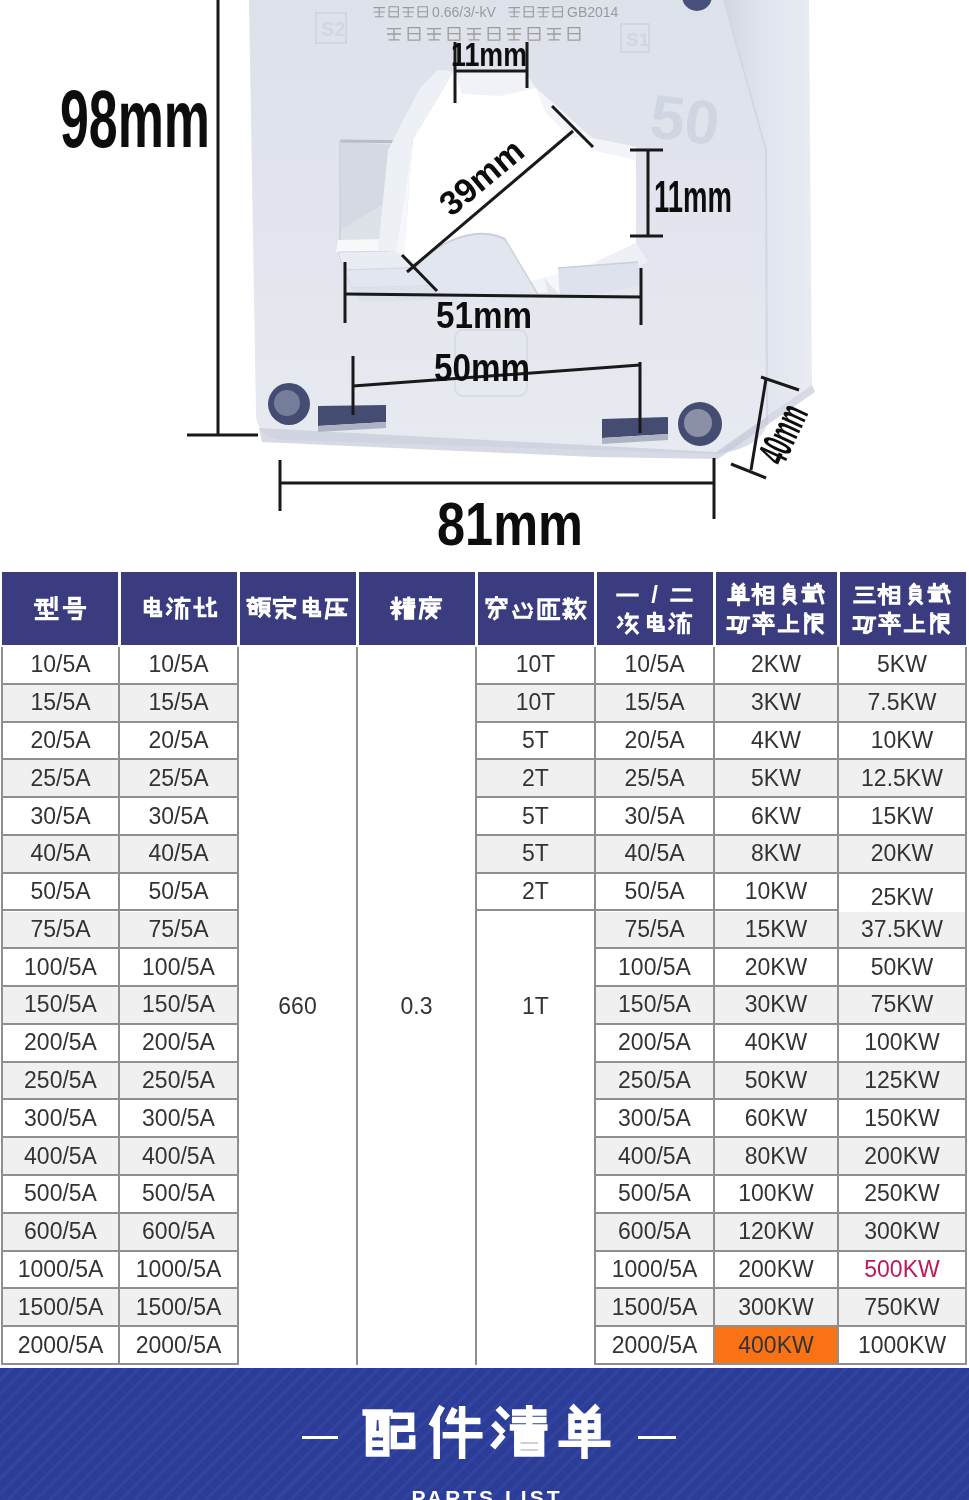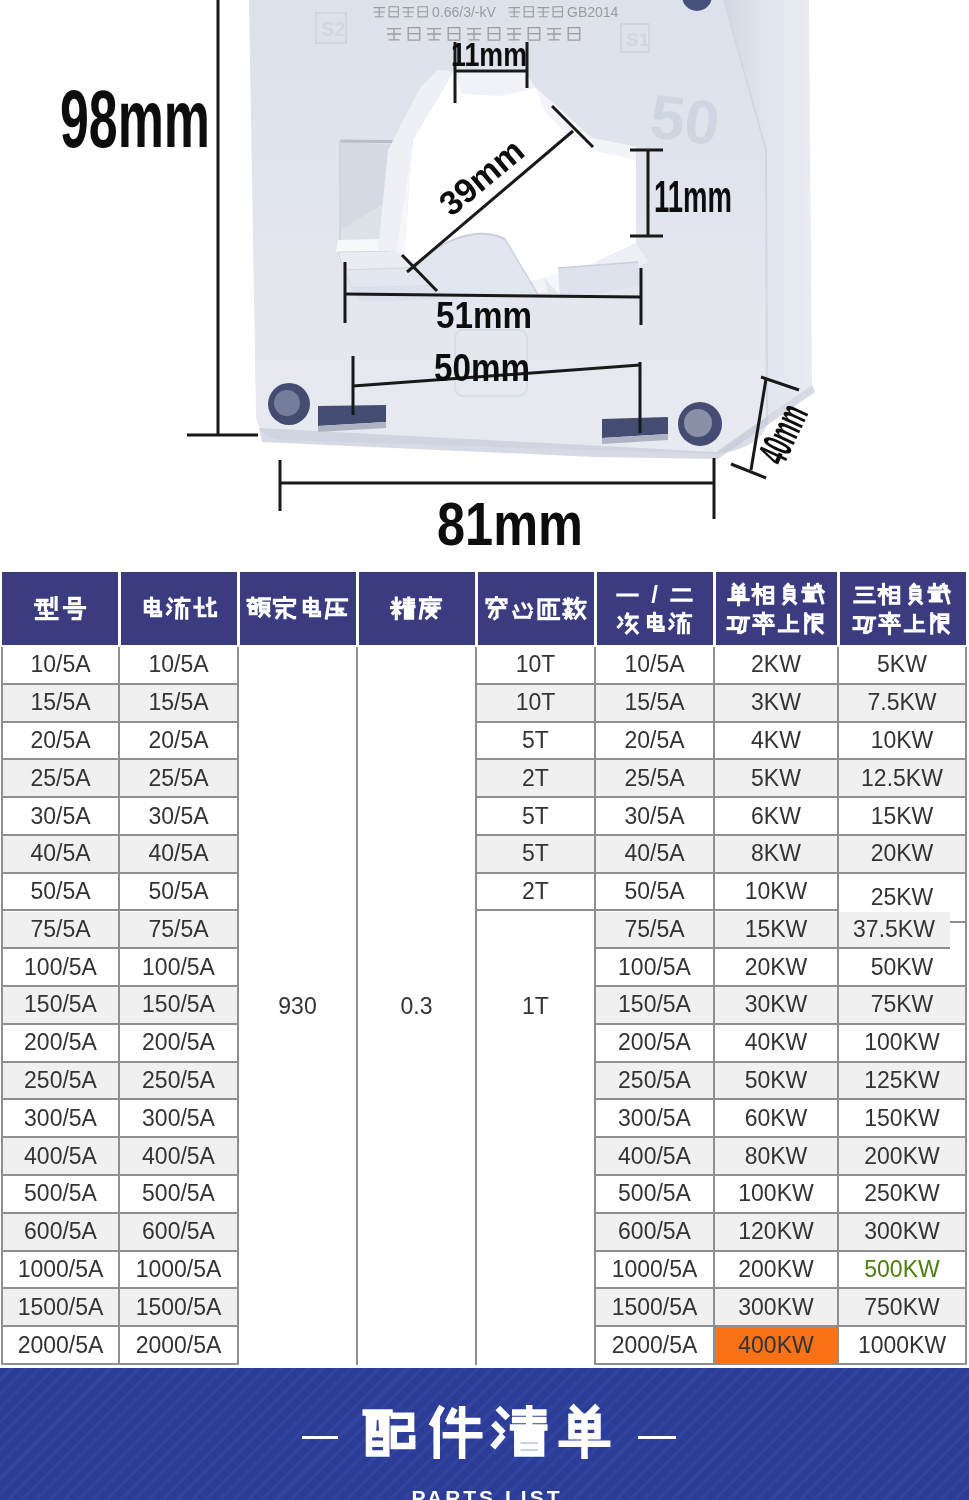--- a/index.html
+++ b/index.html
@@ -244,40 +244,40 @@
     <div style="position:absolute;left:714.0px;top:1251.6px;width:124.0px;height:37.8px;background:#fff;border-bottom:2px solid #8f8f8f;box-sizing:border-box;font:23px Liberation Sans,sans-serif;color:#333;display:flex;align-items:center;justify-content:center">200KW</div>
     <div style="position:absolute;left:714.0px;top:1289.4px;width:124.0px;height:37.8px;background:#f0f0f1;border-bottom:2px solid #8f8f8f;box-sizing:border-box;font:23px Liberation Sans,sans-serif;color:#333;display:flex;align-items:center;justify-content:center">300KW</div>
     <div style="position:absolute;left:714.0px;top:1327.2px;width:124.0px;height:37.8px;background:#f97316;border-bottom:2px solid #8f8f8f;box-sizing:border-box;font:23px Liberation Sans,sans-serif;color:#333;display:flex;align-items:center;justify-content:center">400KW</div>
     <div style="position:absolute;left:838.0px;top:647.0px;width:128.0px;height:37.8px;background:#fff;border-bottom:2px solid #8f8f8f;box-sizing:border-box;font:23px Liberation Sans,sans-serif;color:#333;display:flex;align-items:center;justify-content:center">5KW</div>
     <div style="position:absolute;left:838.0px;top:684.8px;width:128.0px;height:37.8px;background:#f0f0f1;border-bottom:2px solid #8f8f8f;box-sizing:border-box;font:23px Liberation Sans,sans-serif;color:#333;display:flex;align-items:center;justify-content:center">7.5KW</div>
     <div style="position:absolute;left:838.0px;top:722.6px;width:128.0px;height:37.8px;background:#fff;border-bottom:2px solid #8f8f8f;box-sizing:border-box;font:23px Liberation Sans,sans-serif;color:#333;display:flex;align-items:center;justify-content:center">10KW</div>
     <div style="position:absolute;left:838.0px;top:760.4px;width:128.0px;height:37.8px;background:#f0f0f1;border-bottom:2px solid #8f8f8f;box-sizing:border-box;font:23px Liberation Sans,sans-serif;color:#333;display:flex;align-items:center;justify-content:center">12.5KW</div>
     <div style="position:absolute;left:838.0px;top:798.2px;width:128.0px;height:37.8px;background:#fff;border-bottom:2px solid #8f8f8f;box-sizing:border-box;font:23px Liberation Sans,sans-serif;color:#333;display:flex;align-items:center;justify-content:center">15KW</div>
     <div style="position:absolute;left:838.0px;top:835.9px;width:128.0px;height:37.8px;background:#f0f0f1;border-bottom:2px solid #8f8f8f;box-sizing:border-box;font:23px Liberation Sans,sans-serif;color:#333;display:flex;align-items:center;justify-content:center">20KW</div>
     <div style="position:absolute;left:838.0px;top:873.7px;width:128.0px;height:49px;background:#fff;border-bottom:2px solid #8f8f8f;box-sizing:border-box;font:23px Liberation Sans,sans-serif;color:#333;display:flex;align-items:center;justify-content:center">25KW</div>
-    <div style="position:absolute;left:838.0px;top:911.5px;width:112px;height:37.8px;background:#f0f0f1;border-bottom:2px solid #8f8f8f;box-sizing:border-box;font:23px Liberation Sans,sans-serif;color:#333;display:flex;align-items:center;justify-content:center">37.5KW</div>
+    <div style="position:absolute;left:838.0px;top:911.5px;width:128.0px;height:37.8px;background:#f0f0f1;border-bottom:2px solid #8f8f8f;box-sizing:border-box;font:23px Liberation Sans,sans-serif;color:#333;display:flex;align-items:center;justify-content:center">37.5KW</div>
     <div style="position:absolute;left:838.0px;top:949.3px;width:128.0px;height:37.8px;background:#fff;border-bottom:2px solid #8f8f8f;box-sizing:border-box;font:23px Liberation Sans,sans-serif;color:#333;display:flex;align-items:center;justify-content:center">50KW</div>
     <div style="position:absolute;left:838.0px;top:987.1px;width:128.0px;height:37.8px;background:#f0f0f1;border-bottom:2px solid #8f8f8f;box-sizing:border-box;font:23px Liberation Sans,sans-serif;color:#333;display:flex;align-items:center;justify-content:center">75KW</div>
     <div style="position:absolute;left:838.0px;top:1024.9px;width:128.0px;height:37.8px;background:#fff;border-bottom:2px solid #8f8f8f;box-sizing:border-box;font:23px Liberation Sans,sans-serif;color:#333;display:flex;align-items:center;justify-content:center">100KW</div>
     <div style="position:absolute;left:838.0px;top:1062.7px;width:128.0px;height:37.8px;background:#f0f0f1;border-bottom:2px solid #8f8f8f;box-sizing:border-box;font:23px Liberation Sans,sans-serif;color:#333;display:flex;align-items:center;justify-content:center">125KW</div>
     <div style="position:absolute;left:838.0px;top:1100.5px;width:128.0px;height:37.8px;background:#fff;border-bottom:2px solid #8f8f8f;box-sizing:border-box;font:23px Liberation Sans,sans-serif;color:#333;display:flex;align-items:center;justify-content:center">150KW</div>
     <div style="position:absolute;left:838.0px;top:1138.3px;width:128.0px;height:37.8px;background:#f0f0f1;border-bottom:2px solid #8f8f8f;box-sizing:border-box;font:23px Liberation Sans,sans-serif;color:#333;display:flex;align-items:center;justify-content:center">200KW</div>
     <div style="position:absolute;left:838.0px;top:1176.1px;width:128.0px;height:37.8px;background:#fff;border-bottom:2px solid #8f8f8f;box-sizing:border-box;font:23px Liberation Sans,sans-serif;color:#333;display:flex;align-items:center;justify-content:center">250KW</div>
     <div style="position:absolute;left:838.0px;top:1213.8px;width:128.0px;height:37.8px;background:#f0f0f1;border-bottom:2px solid #8f8f8f;box-sizing:border-box;font:23px Liberation Sans,sans-serif;color:#333;display:flex;align-items:center;justify-content:center">300KW</div>
-    <div style="position:absolute;left:838.0px;top:1251.6px;width:128.0px;height:37.8px;background:#fff;border-bottom:2px solid #8f8f8f;box-sizing:border-box;font:23px Liberation Sans,sans-serif;color:#4d7c0f;display:flex;align-items:center;justify-content:center">500KW</div>
+    <div style="position:absolute;left:838.0px;top:1251.6px;width:128.0px;height:37.8px;background:#fff;border-bottom:2px solid #8f8f8f;box-sizing:border-box;font:23px Liberation Sans,sans-serif;color:#be185d;display:flex;align-items:center;justify-content:center">500KW</div>
     <div style="position:absolute;left:838.0px;top:1289.4px;width:128.0px;height:37.8px;background:#f0f0f1;border-bottom:2px solid #8f8f8f;box-sizing:border-box;font:23px Liberation Sans,sans-serif;color:#333;display:flex;align-items:center;justify-content:center">750KW</div>
     <div style="position:absolute;left:838.0px;top:1327.2px;width:128.0px;height:37.8px;background:#fff;border-bottom:2px solid #8f8f8f;box-sizing:border-box;font:23px Liberation Sans,sans-serif;color:#333;display:flex;align-items:center;justify-content:center">1000KW</div>
     <div style="position:absolute;left:476.0px;top:647.0px;width:119.0px;height:37.8px;background:#fff;border-bottom:2px solid #8f8f8f;box-sizing:border-box;font:23px Liberation Sans,sans-serif;color:#333;display:flex;align-items:center;justify-content:center">10T</div>
     <div style="position:absolute;left:476.0px;top:684.8px;width:119.0px;height:37.8px;background:#f0f0f1;border-bottom:2px solid #8f8f8f;box-sizing:border-box;font:23px Liberation Sans,sans-serif;color:#333;display:flex;align-items:center;justify-content:center">10T</div>
     <div style="position:absolute;left:476.0px;top:722.6px;width:119.0px;height:37.8px;background:#fff;border-bottom:2px solid #8f8f8f;box-sizing:border-box;font:23px Liberation Sans,sans-serif;color:#333;display:flex;align-items:center;justify-content:center">5T</div>
     <div style="position:absolute;left:476.0px;top:760.4px;width:119.0px;height:37.8px;background:#f0f0f1;border-bottom:2px solid #8f8f8f;box-sizing:border-box;font:23px Liberation Sans,sans-serif;color:#333;display:flex;align-items:center;justify-content:center">2T</div>
     <div style="position:absolute;left:476.0px;top:798.2px;width:119.0px;height:37.8px;background:#fff;border-bottom:2px solid #8f8f8f;box-sizing:border-box;font:23px Liberation Sans,sans-serif;color:#333;display:flex;align-items:center;justify-content:center">5T</div>
     <div style="position:absolute;left:476.0px;top:835.9px;width:119.0px;height:37.8px;background:#f0f0f1;border-bottom:2px solid #8f8f8f;box-sizing:border-box;font:23px Liberation Sans,sans-serif;color:#333;display:flex;align-items:center;justify-content:center">5T</div>
     <div style="position:absolute;left:476.0px;top:873.7px;width:119.0px;height:37.8px;background:#fff;border-bottom:2px solid #8f8f8f;box-sizing:border-box;font:23px Liberation Sans,sans-serif;color:#333;display:flex;align-items:center;justify-content:center">2T</div>
-    <div style="position:absolute;left:238.0px;top:988px;width:119.0px;height:36px;font:23px Liberation Sans,sans-serif;color:#333;display:flex;align-items:center;justify-content:center">930</div>
+    <div style="position:absolute;left:238.0px;top:988px;width:119.0px;height:36px;font:23px Liberation Sans,sans-serif;color:#333;display:flex;align-items:center;justify-content:center">660</div>
     <div style="position:absolute;left:357.0px;top:988px;width:119.0px;height:36px;font:23px Liberation Sans,sans-serif;color:#333;display:flex;align-items:center;justify-content:center">0.3</div>
     <div style="position:absolute;left:476.0px;top:988px;width:119.0px;height:36px;font:23px Liberation Sans,sans-serif;color:#333;display:flex;align-items:center;justify-content:center">1T</div>
     <div style="position:absolute;left:1px;top:647px;width:2px;height:718px;background:#8f8f8f"></div>
     <div style="position:absolute;left:118px;top:647px;width:2px;height:718px;background:#8f8f8f"></div>
     <div style="position:absolute;left:237px;top:647px;width:2px;height:718px;background:#8f8f8f"></div>
     <div style="position:absolute;left:356px;top:647px;width:2px;height:718px;background:#8f8f8f"></div>
     <div style="position:absolute;left:475px;top:647px;width:2px;height:718px;background:#8f8f8f"></div>
     <div style="position:absolute;left:594px;top:647px;width:2px;height:718px;background:#8f8f8f"></div>
     <div style="position:absolute;left:713px;top:647px;width:2px;height:718px;background:#8f8f8f"></div>
     <div style="position:absolute;left:837px;top:647px;width:2px;height:718px;background:#8f8f8f"></div>

